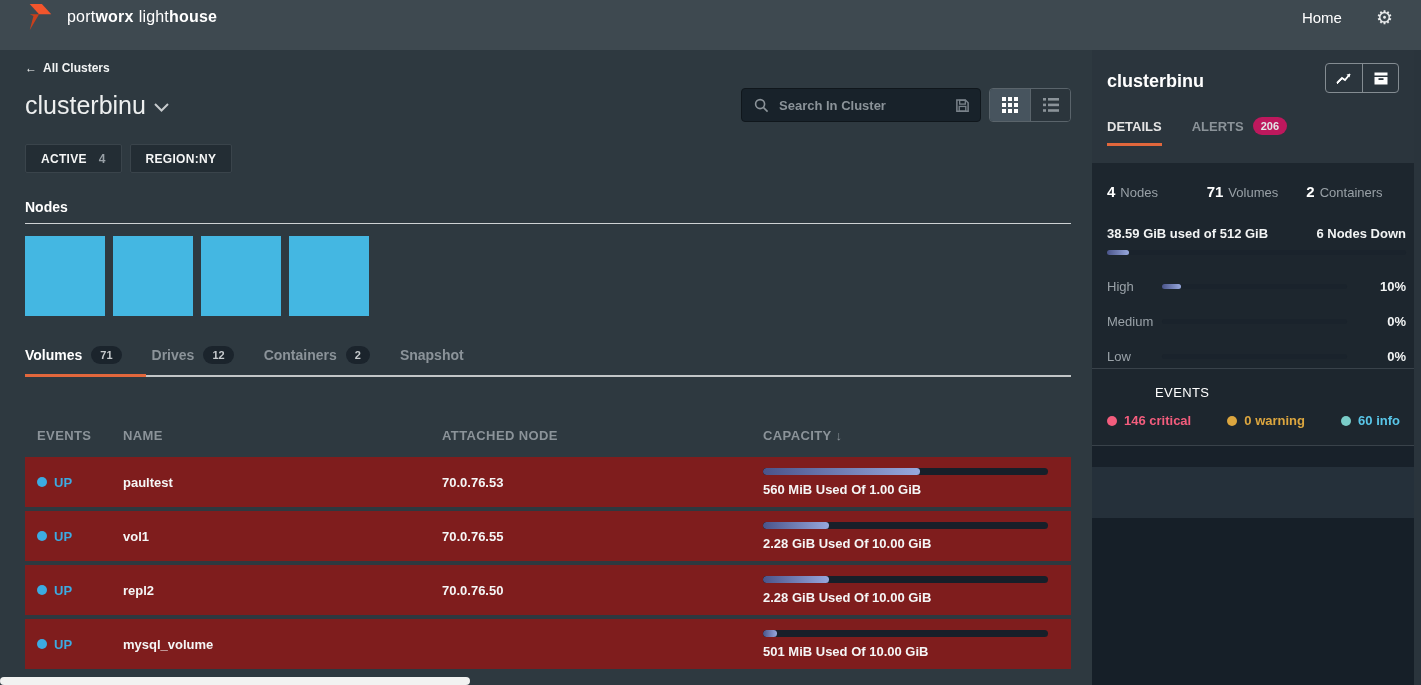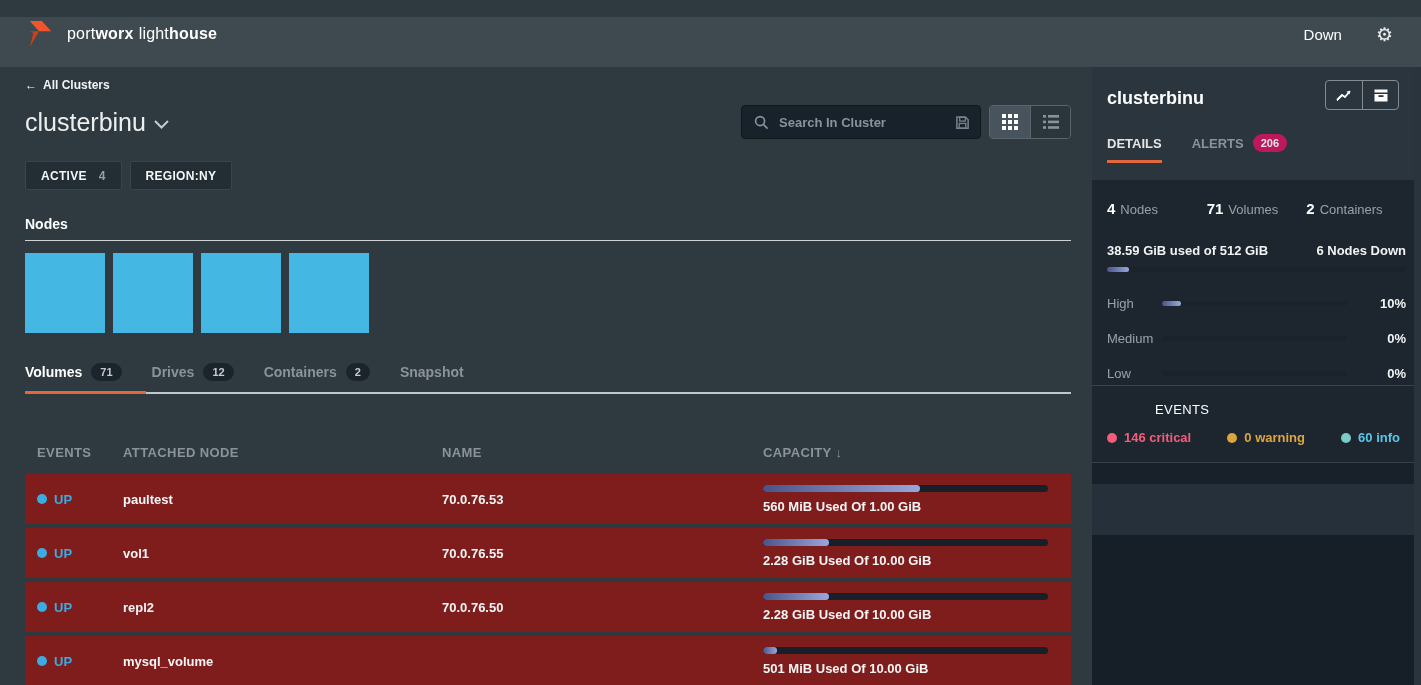--- a/index.html
+++ b/index.html
@@ -7,21 +7,20 @@
   body {
     font-family:"Liberation Sans", sans-serif;
     background:#2E3940; color:#F2F4F4;
     position:relative;
   }
   
   .navbar {
     height:50px; background:#3E4950;
     display:flex; align-items:center; justify-content:space-between;
     padding:0 28px 16px 25px;
-    margin-top:17px;
   }
   .brand { display:flex; align-items:center; gap:12px; cursor:pointer; }
   .brand-logo { width:30px; height:30px; display:block; }
   .brand-text { font-size:16px; color:#FFFFFF; letter-spacing:.2px; }
   .brand-text b { font-weight:bold; }
   .brand-text .sp { margin-left:.32em; }
   .nav-right { display:flex; align-items:center; gap:34px; }
   .home-link { color:#FFFFFF; font-size:15px; text-decoration:none; cursor:pointer; }
   .gear { font-size:19px; color:#E9EBEC; cursor:pointer; line-height:1; }
 
@@ -139,21 +138,21 @@
 
 <header class="navbar">
   <div class="brand">
     <svg class="brand-logo" viewBox="0 0 32 32">
       <polygon points="5,2 18,2 28,13 15,13" fill="#F2552C"></polygon>
       <polygon points="28,13 15,13 5,30 9,15 5,13" fill="#C9401C"></polygon>
     </svg>
     <span class="brand-text"><span>port</span><b>worx</b><span class="sp">light</span><b>house</b></span>
   </div>
   <nav class="nav-right">
-    <a class="home-link">Down</a>
+    <a class="home-link">Home</a>
     <span class="gear">⚙</span>
   </nav>
 </header>
 
 <div class="content">
   <main class="main">
 
     <a class="back">
       <span>←</span>
       <span>All Clusters</span>
@@ -248,22 +247,22 @@
       <div class="tab">
         <span>Snapshot</span>
 
       </div>
       <div class="tab-underline"></div>
     </div>
 
     <div class="table">
       <div class="thead">
         <div class="th">EVENTS</div>
+        <div class="th">NAME</div>
         <div class="th">ATTACHED NODE</div>
-        <div class="th">NAME</div>
         <div class="th"><span>CAPACITY</span> <span>↓</span></div>
       </div>
 
       <div class="trow">
         <div class="cell-status">
             <span class="dot"></span>
             <span>UP</span>
           </div>
         <div class="cell-name">paultest</div>
         <div class="cell-node">70.0.76.53</div>

